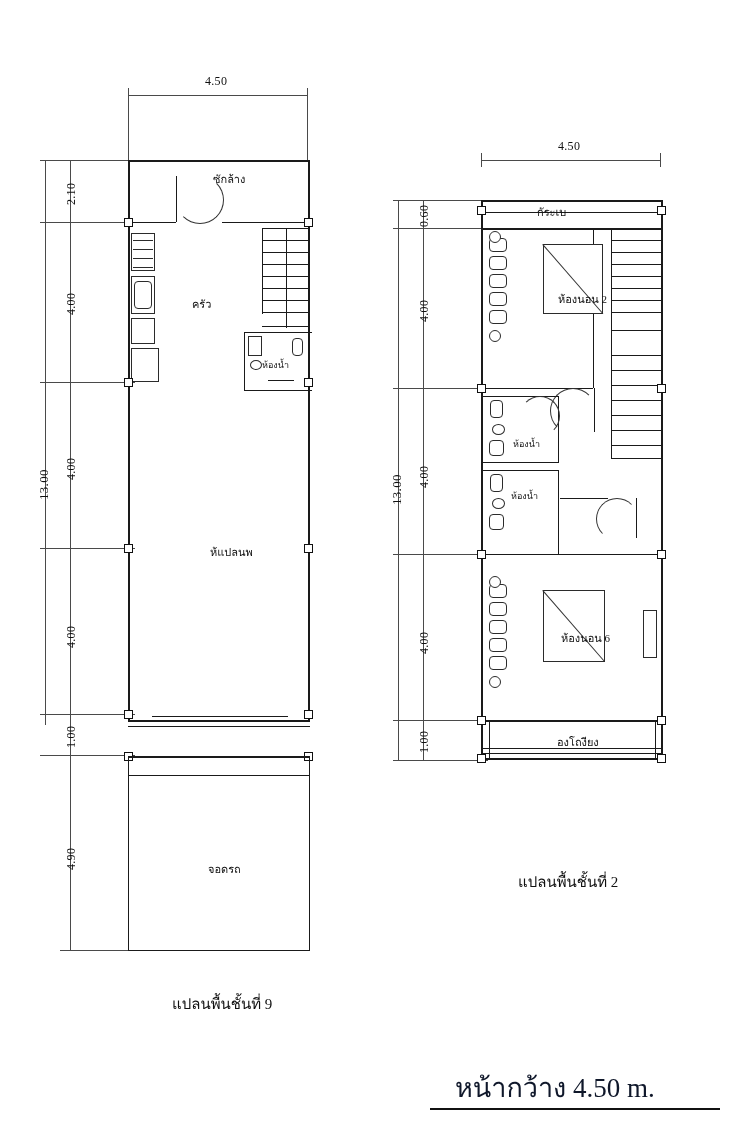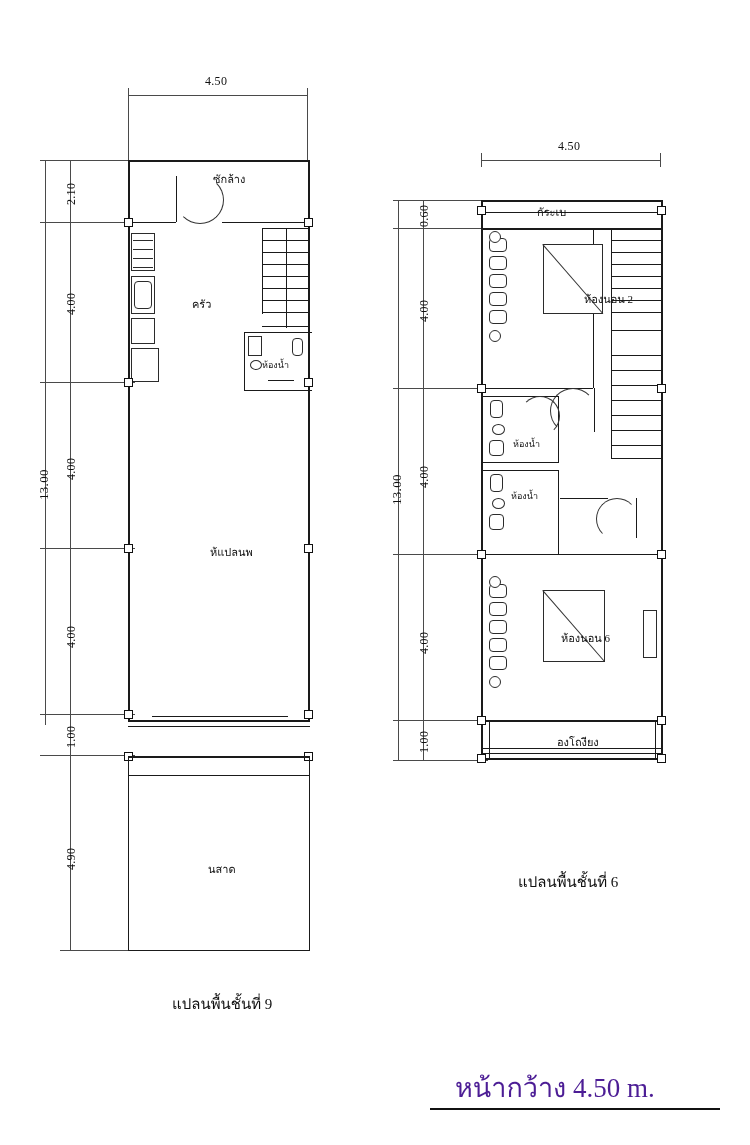--- a/index.html
+++ b/index.html
@@ -8,21 +8,21 @@
   .ln{position:absolute;background:#1a1a1a;}
   .h{height:1px;}
   .v{width:1px;}
   .h2{height:2px;}
   .v2{width:2px;}
   .thin{background:#4a4a4a;}
   .dim-txt{position:absolute;font-size:12px;color:#111;letter-spacing:.3px;}
   .dim-v{transform:rotate(-90deg);transform-origin:left top;white-space:nowrap;}
   .room{position:absolute;font-size:11px;color:#111;white-space:nowrap;}
   .caption{position:absolute;font-size:15px;color:#111;white-space:nowrap;}
-  .bigcap{position:absolute;font-size:27px;color:#4c1d95;white-space:nowrap;}
+  .bigcap{position:absolute;font-size:27px;color:#0f172a;white-space:nowrap;}
   .node{position:absolute;width:9px;height:9px;background:#fff;border:1.6px solid #111;box-sizing:border-box;}
   .fixt{position:absolute;border:1px solid #2b2b2b;box-sizing:border-box;background:#fff;}
   .fixt.r{border-radius:50%;}
   .fixt.rr{border-radius:4px;}
   .hatchd{position:absolute;background:
      repeating-linear-gradient(0deg,#2b2b2b 0 1px,transparent 1px 9px);}
   .arc{position:absolute;border:1px solid #333;border-radius:50%;background:transparent;}
   .ul{position:absolute;background:#111;height:2px;}
 </style>
 </head>
@@ -111,21 +111,21 @@
 
   <div class="ln h" style="left:128px;top:775px;width:182px;"></div>
   <div class="ln v" style="left:128px;top:756px;height:194px;"></div>
   <div class="ln v" style="left:309px;top:756px;height:194px;"></div>
   <div class="ln h" style="left:128px;top:950px;width:182px;"></div>
 
   <div class="room" style="left:213px;top:170px;">ซักล้าง</div>
   <div class="room" style="left:192px;top:295px;">ครัว</div>
   <div class="room" style="left:262px;top:358px;font-size:9px;">ห้องน้ำ</div>
   <div class="room" style="left:210px;top:543px;">ห้แปลนพ</div>
-  <div class="room" style="left:208px;top:860px;">นสาด</div>
+  <div class="room" style="left:208px;top:860px;">จอดรถ</div>
 
   <div class="caption" style="left:172px;top:992px;">แปลนพื้นชั้นที่  9</div>
 
   <div class="ln h thin" style="left:481px;top:160px;width:180px;"></div>
   <div class="ln v thin" style="left:481px;top:153px;height:14px;"></div>
   <div class="ln v thin" style="left:660px;top:153px;height:14px;"></div>
   <div class="dim-txt" style="left:558px;top:139px;">4.50</div>
 
   <div class="ln v thin" style="left:423px;top:200px;height:560px;"></div>
   <div class="ln v thin" style="left:398px;top:200px;height:560px;"></div>
@@ -157,21 +157,21 @@
   <div class="ln v" style="left:593px;top:228px;height:160px;"></div>
   <div class="fixt" style="left:543px;top:244px;width:60px;height:70px;"></div>
   <div class="ln" style="left:543px;top:244px;width:92px;height:1px;background:#333;transform:rotate(49deg);transform-origin:left top;"></div>
   <div class="fixt rr" style="left:489px;top:238px;width:18px;height:14px;"></div>
   <div class="fixt rr" style="left:489px;top:256px;width:18px;height:14px;"></div>
   <div class="fixt rr" style="left:489px;top:274px;width:18px;height:14px;"></div>
   <div class="fixt rr" style="left:489px;top:292px;width:18px;height:14px;"></div>
   <div class="fixt rr" style="left:489px;top:310px;width:18px;height:14px;"></div>
   <div class="fixt r" style="left:489px;top:231px;width:12px;height:12px;"></div>
   <div class="fixt r" style="left:489px;top:330px;width:12px;height:12px;"></div>
-  <div class="room" style="left:584px;top:290px;">ห้องนอน 2</div>
+  <div class="room" style="left:558px;top:290px;">ห้องนอน 2</div>
   <div class="arc" style="left:550px;top:388px;width:44px;height:44px;border-color:#333 transparent transparent #333;"></div>
   <div class="ln v" style="left:594px;top:388px;height:44px;"></div>
 
   <div class="ln v" style="left:611px;top:228px;height:230px;"></div>
   <div class="ln h" style="left:611px;top:240px;width:50px;"></div>
   <div class="ln h" style="left:611px;top:252px;width:50px;"></div>
   <div class="ln h" style="left:611px;top:264px;width:50px;"></div>
   <div class="ln h" style="left:611px;top:276px;width:50px;"></div>
   <div class="ln h" style="left:611px;top:288px;width:50px;"></div>
   <div class="ln h" style="left:611px;top:300px;width:50px;"></div>
@@ -229,18 +229,18 @@
   <div class="node" style="left:477px;top:384px;"></div>
   <div class="node" style="left:477px;top:550px;"></div>
   <div class="node" style="left:477px;top:716px;"></div>
   <div class="node" style="left:477px;top:754px;"></div>
   <div class="node" style="left:657px;top:206px;"></div>
   <div class="node" style="left:657px;top:384px;"></div>
   <div class="node" style="left:657px;top:550px;"></div>
   <div class="node" style="left:657px;top:716px;"></div>
   <div class="node" style="left:657px;top:754px;"></div>
 
-  <div class="caption" style="left:518px;top:870px;">แปลนพื้นชั้นที่  6</div>
+  <div class="caption" style="left:518px;top:870px;">แปลนพื้นชั้นที่  2</div>
 
   <div class="bigcap" style="left:455px;top:1066px;">หน้ากว้าง 4.50 m.</div>
   <div class="ul" style="left:430px;top:1108px;width:290px;"></div>
 
 </div>
 
 </body></html>

